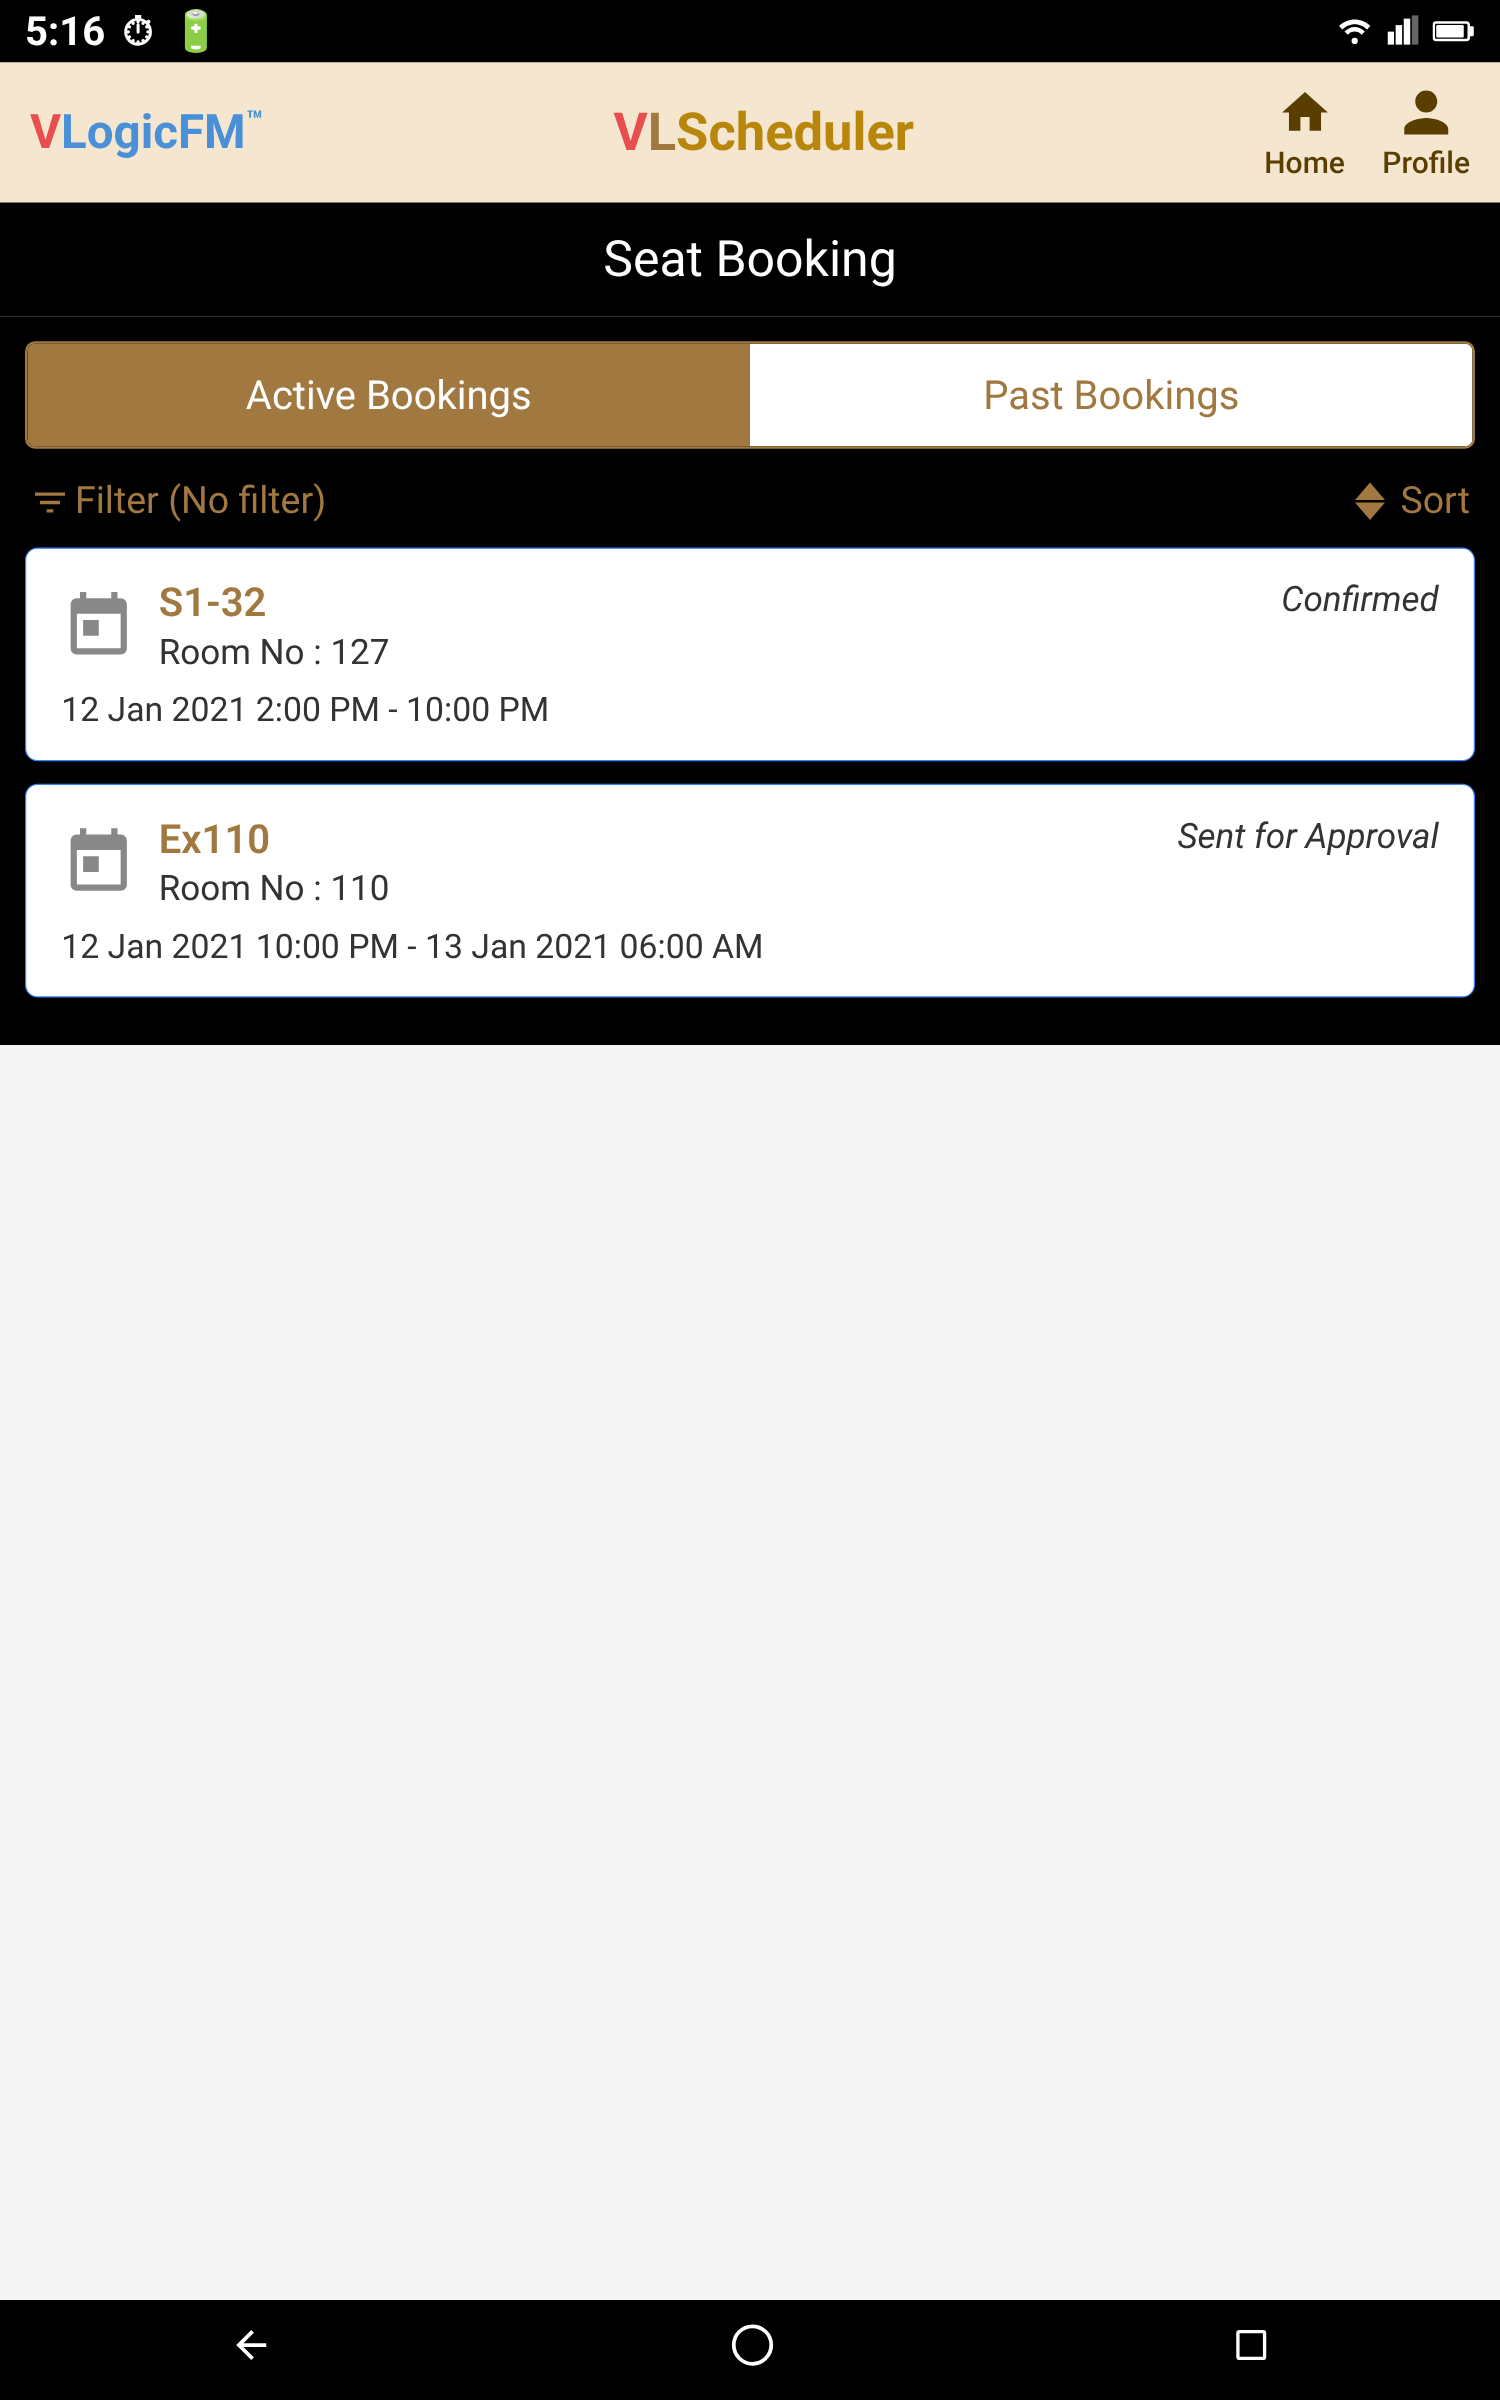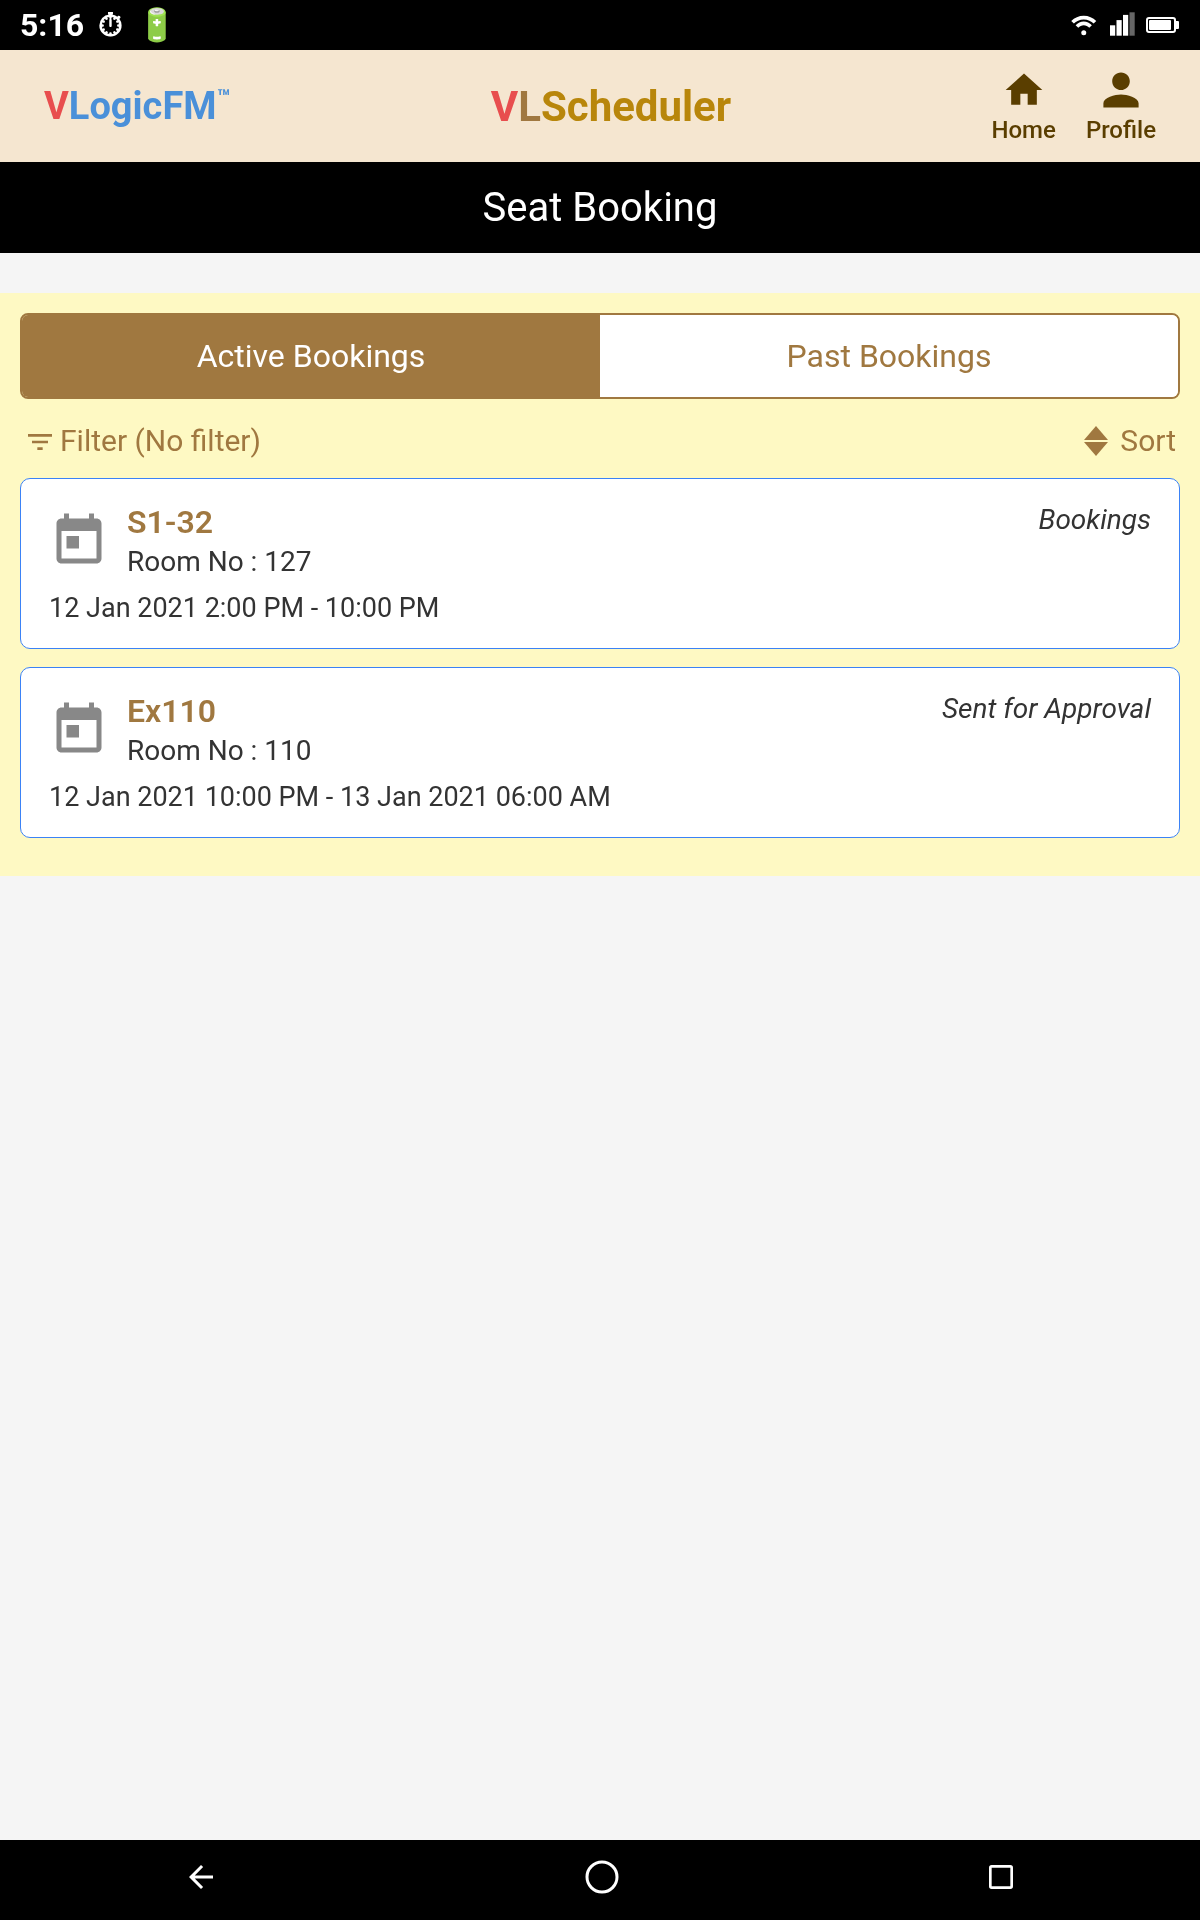--- a/index.html
+++ b/index.html
@@ -25,21 +25,21 @@
       font-size: 32px;
       font-weight: bold;
     }
     .status-bar-left { display: flex; align-items: center; gap: 14px; }
     .status-bar-right { display: flex; align-items: center; gap: 10px; }
 
     
     .header {
       width: 100%;
       background: #f5e6d0;
-      padding: 18px 44px;
+      padding: 18px 24px;
       display: flex;
       align-items: center;
       justify-content: space-between;
     }
     .logo-vlogic {
       font-size: 38px;
       font-weight: bold;
     }
     .logo-v { color: #e84e4e; }
     .logo-logic { color: #4a90d9; }
@@ -85,22 +85,21 @@
     }
     .section-title-bar h1 {
       color: #fff;
       font-size: 40px;
       font-weight: 400;
     }
 
     
     .main-content {
       padding: 20px 20px;
-      background: #fef9c3;
-      margin-top: 40px;
+      background: #000000;
     }
 
     
     .tabs {
       display: flex;
       width: 100%;
       border: 2px solid #a07840;
       border-radius: 8px;
       overflow: hidden;
       margin-bottom: 24px;
@@ -326,21 +325,21 @@
     <div class="booking-card-header">
       <div class="booking-card-left">
         <svg class="calendar-icon" viewBox="0 0 24 24" fill="#888">
           <path d="M19 3h-1V1h-2v2H8V1H6v2H5C3.9 3 3 3.9 3 5v14c0 1.1.9 2 2 2h14c1.1 0 2-.9 2-2V5c0-1.1-.9-2-2-2zm0 16H5V8h14v11zM7 10h5v5H7z"></path>
         </svg>
         <div class="booking-info">
           <h2>S1-32</h2>
           <p>Room No : 127</p>
         </div>
       </div>
-      <span class="booking-status">Bookings</span>
+      <span class="booking-status">Confirmed</span>
     </div>
     <div class="booking-time">12 Jan 2021 2:00 PM - 10:00 PM</div>
   </div>
 
   <div class="booking-card">
     <div class="booking-card-header">
       <div class="booking-card-left">
         <svg class="calendar-icon" viewBox="0 0 24 24" fill="#888">
           <path d="M19 3h-1V1h-2v2H8V1H6v2H5C3.9 3 3 3.9 3 5v14c0 1.1.9 2 2 2h14c1.1 0 2-.9 2-2V5c0-1.1-.9-2-2-2zm0 16H5V8h14v11zM7 10h5v5H7z"></path>
         </svg>

